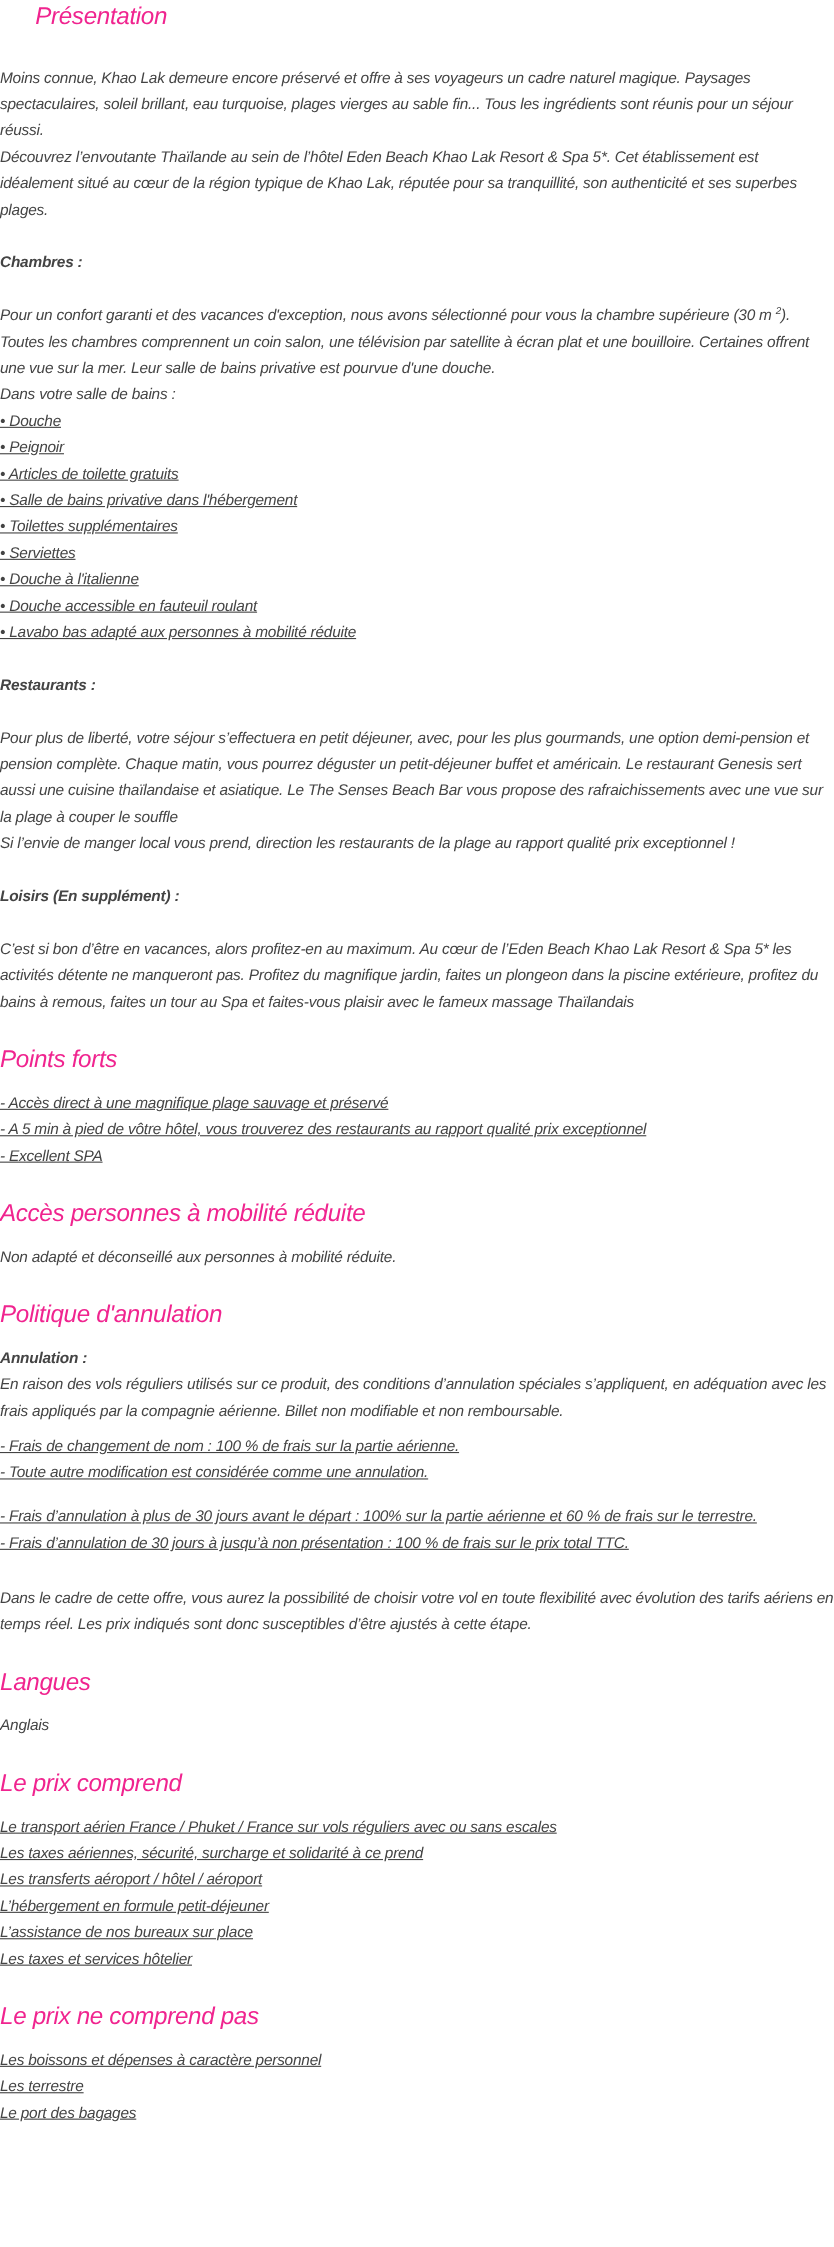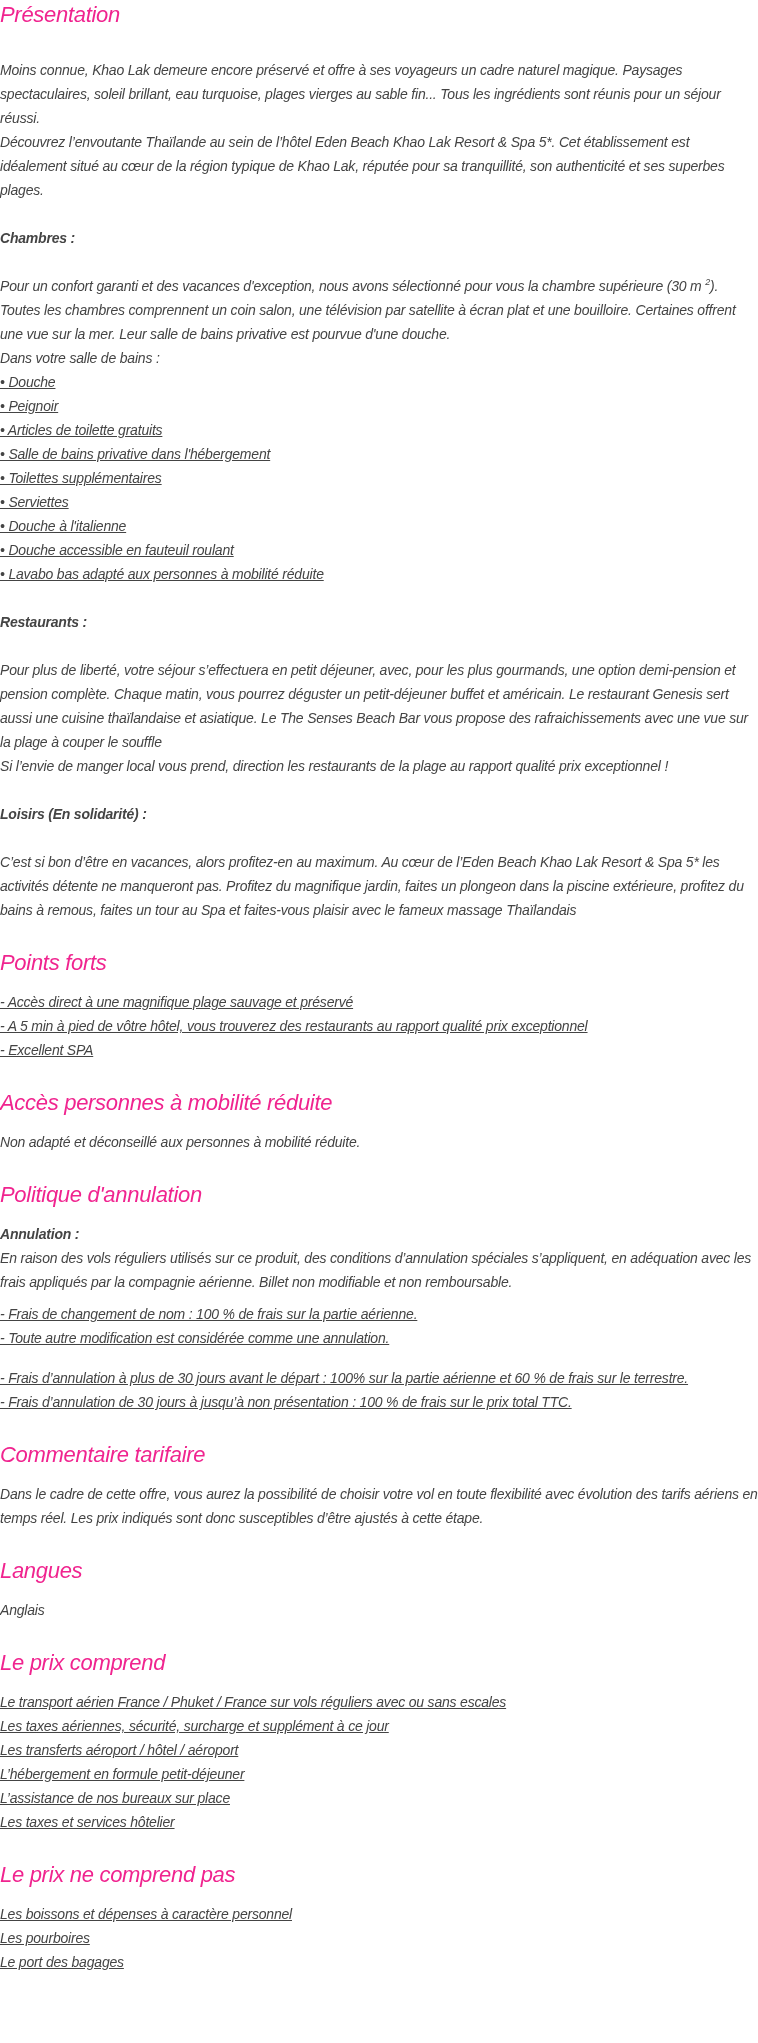--- a/index.html
+++ b/index.html
@@ -16,21 +16,21 @@
   h2.section-title {
     color: #f0248f;
     font-size: 22px;
     line-height: 30px;
     font-weight: normal;
     font-style: italic;
     margin: 0;
     letter-spacing: -0.3px;
   }
   .section { margin-bottom: 26px; }
-  .section:first-child h2 { margin-top: 0; }
+  .section:first-child h2 { margin-top: 0; margin-left: 32px; }
   .section-body { margin-top: 12px; }
   p { margin: 0; }
   .subhead { font-weight: bold; margin: 0; }
   .gap-lg { height: 24px; }
   .gap-md { height: 16px; }
   .gap-sm { height: 8px; }
   ul.plain { list-style: none; margin: 0; padding: 0; text-decoration: underline; }
   ul.plain li { margin: 0; padding: 0; }
   sup { font-size: 9px; line-height: 0; }
 </style>
@@ -59,21 +59,21 @@
         <li>• Douche à l'italienne</li>
         <li>• Douche accessible en fauteuil roulant</li>
         <li>• Lavabo bas adapté aux personnes à mobilité réduite</li>
       </ul>
       <div class="gap-lg"></div>
       <p class="subhead">Restaurants :</p>
       <div class="gap-lg"></div>
       <p>Pour plus de liberté, votre séjour s’effectuera en petit déjeuner, avec, pour les plus gourmands, une option demi-pension et pension complète. Chaque matin, vous pourrez déguster un petit-déjeuner buffet et américain. Le restaurant Genesis sert aussi une cuisine thaïlandaise et asiatique. Le The Senses Beach Bar vous propose des rafraichissements avec une vue sur la plage à couper le souffle</p>
       <p>Si l’envie de manger local vous prend, direction les restaurants de la plage au rapport qualité prix exceptionnel !</p>
       <div class="gap-lg"></div>
-      <p class="subhead">Loisirs (En solidarité) :</p>
+      <p class="subhead">Loisirs (En supplément) :</p>
       <div class="gap-lg"></div>
       <p>C’est si bon d’être en vacances, alors profitez-en au maximum. Au cœur de l’Eden Beach Khao Lak Resort &amp; Spa 5* les activités détente ne manqueront pas. Profitez du magnifique jardin, faites un plongeon dans la piscine extérieure, profitez du bains à remous, faites un tour au Spa et faites-vous plaisir avec le fameux massage Thaïlandais</p>
     </div>
   </section>
 
   <section class="section">
     <h2 class="section-title">Points forts</h2>
     <div class="section-body">
       <ul class="plain">
         <li>- Accès direct à une magnifique plage sauvage et préservé</li>
@@ -102,51 +102,50 @@
       </ul>
       <div class="gap-md"></div>
       <ul class="plain">
         <li>- Frais d’annulation à plus de 30 jours avant le départ : 100% sur la partie aérienne et 60 % de frais sur le terrestre.</li>
         <li>- Frais d’annulation de 30 jours à jusqu’à non présentation : 100 % de frais sur le prix total TTC.</li>
       </ul>
     </div>
   </section>
 
   <section class="section">
-    <h2 class="section-title">Commentaire tarifaire</h2>
     <div class="section-body">
       <p>Dans le cadre de cette offre, vous aurez la possibilité de choisir votre vol en toute flexibilité avec évolution des tarifs aériens en temps réel. Les prix indiqués sont donc susceptibles d’être ajustés à cette étape.</p>
     </div>
   </section>
 
   <section class="section">
     <h2 class="section-title">Langues</h2>
     <div class="section-body">
       <p>Anglais</p>
     </div>
   </section>
 
   <section class="section">
     <h2 class="section-title">Le prix comprend</h2>
     <div class="section-body">
       <ul class="plain">
         <li>Le transport aérien France / Phuket / France sur vols réguliers avec ou sans escales</li>
-        <li>Les taxes aériennes, sécurité, surcharge et supplément à ce jour</li>
+        <li>Les taxes aériennes, sécurité, surcharge et solidarité à ce prend</li>
         <li>Les transferts aéroport / hôtel / aéroport</li>
         <li>L’hébergement en formule petit-déjeuner</li>
         <li>L’assistance de nos bureaux sur place</li>
         <li>Les taxes et services hôtelier</li>
       </ul>
     </div>
   </section>
 
   <section class="section" style="margin-bottom:0;">
     <h2 class="section-title">Le prix ne comprend pas</h2>
     <div class="section-body">
       <ul class="plain">
         <li>Les boissons et dépenses à caractère personnel</li>
-        <li>Les pourboires</li>
+        <li>Les terrestre</li>
         <li>Le port des bagages</li>
       </ul>
     </div>
   </section>
 
 </div>
 
 </body></html>

